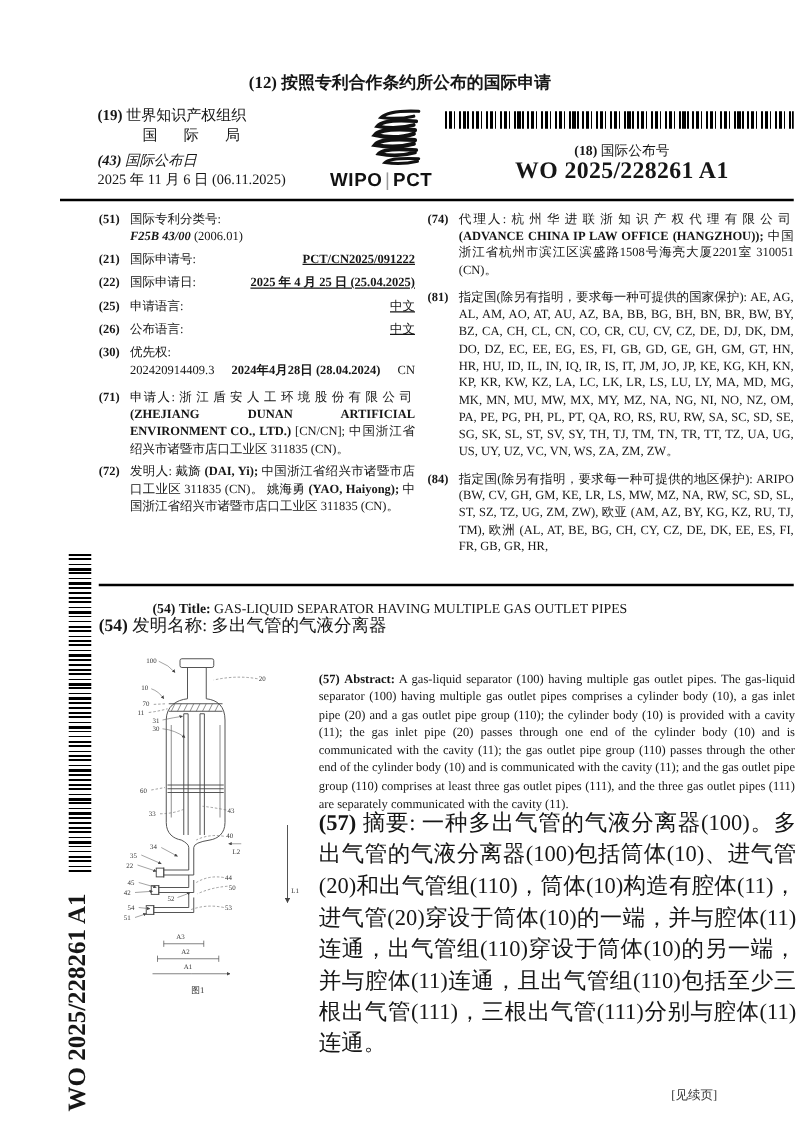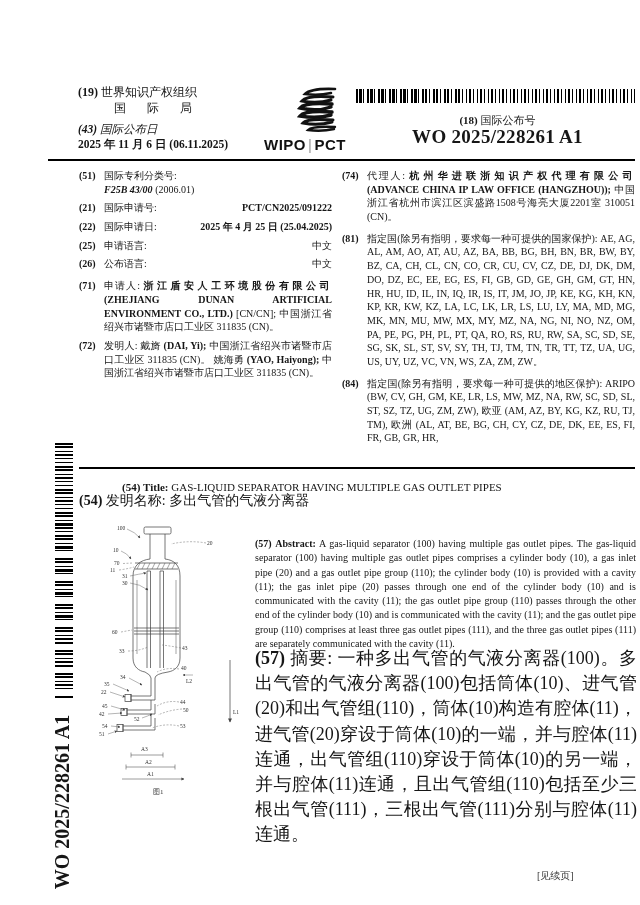--- a/index.html
+++ b/index.html
@@ -11,21 +11,21 @@
   }
   .b { font-weight:700; }
   .code { font-weight:700; }
 
   
   .line12 { position:absolute; top:57px; left:0; width:100%; text-align:center;
             font-size:13.5px; font-weight:700; }
   .hdr-left { position:absolute; left:78px; top:85px; width:175px; font-size:12px; line-height:1.32; }
   .hdr-left .bureau { letter-spacing:9px; margin-left:36px; }
   .hdr-left .pubdate-label { margin-top:5px; font-size:11.5px;font-style:italic; }
-  .hdr-left .pubdate { font-weight:700; font-size:11.5px; white-space:nowrap; }
+  .hdr-left .pubdate { font-weight:400; font-size:11.5px; white-space:nowrap; }
 
   .logo { position:absolute; left:264px; top:86px; width:108px; text-align:left; }
   .logo svg { display:block; margin:0 auto; }
   .logo-text { font-family:"Liberation Sans","DejaVu Sans",sans-serif; font-weight:700;
                font-size:15px; letter-spacing:.5px; margin-top:2px; color:#111; }
   .logo-sep { font-weight:400; color:#9a9a9a; padding:0 2px; }
 
   .barcode-top { position:absolute; left:356px; top:89px; width:279px; height:14px;
     background:
       repeating-linear-gradient(90deg,#000 0 1.5px,#fff 1.5px 3px,#000 3px 5.5px,#fff 5.5px 7px,#000 7px 8px,#fff 8px 11px),
@@ -37,26 +37,26 @@
   .rule1 { position:absolute; left:48px; top:159px; width:587px; height:2.2px; background:#000; }
   .rule2 { position:absolute; left:79px; top:467px; width:556px; height:2px; background:#000; }
 
   
   .col { position:absolute; font-size:10px; line-height:1.37; text-align:justify; }
   .col-left { left:79px; top:169px; width:253px; }
   .col-right { left:342px; top:169px; width:293px; }
   .row { position:relative; padding-left:25px; margin-bottom:5px; }
   .row .code { position:absolute; left:0; top:0; }
   .kv { display:flex; justify-content:space-between; }
-  .kv .v { font-weight:700; white-space:nowrap; }
+  .kv .v { font-weight:700; white-space:nowrap;text-decoration:underline; }
   .kv.plain .v { font-weight:400; }
   .classif { font-weight:700; font-style:italic; }
   .prio-line { display:flex; justify-content:space-between; }
   .prio-line .date { font-weight:700; }
-  .zh-spread { letter-spacing:2.5px;font-weight:bold; }
+  .zh-spread { letter-spacing:2.5px; }
   .mt8 { margin-top:8px; }
 
   
   .title-en { position:absolute; left:79px; top:481px; width:556px; font-size:11px;margin-left:43px; }
   .title-zh { position:absolute; left:79px; top:492px; width:556px; font-size:14px; }
   .abstract-en { position:absolute; left:255px; top:537px; width:381px; font-size:10px;
                  line-height:1.43; text-align:justify; }
   .abstract-zh { position:absolute; left:255px; top:646px; width:382px; font-size:18px;
                  line-height:1.4; text-align:justify; }
 
@@ -73,20 +73,21 @@
     line-height:26px; text-align:center; transform:rotate(-90deg);
     font-weight:700; font-size:20px; white-space:nowrap; }
 
   .footer-note { position:absolute; left:537px; top:869px; font-size:10px; color:#333; }
 </style>
 </head>
 <body>
 
 <div class="page">
 
+  <div class="line12">(12) 按照专利合作条约所公布的国际申请</div>
 
   <div class="hdr-left">
     <div><span class="code">(19)</span> <span>世界知识产权组织</span></div>
     <div class="bureau">国 际 局</div>
     <div class="pubdate-label"><span class="code">(43)</span> <span>国际公布日</span></div>
     <div class="pubdate">2025 年 11 月 6 日 (06.11.2025)</div>
   </div>
 
   <div class="logo">
     <svg width="54" height="48" viewBox="0 0 54 48">
@@ -127,20 +128,29 @@
     </div>
     <div class="row kv plain">
       <span class="code">(25)</span>
       <span>申请语言:</span>
       <span class="v">中文</span>
     </div>
     <div class="row kv plain">
       <span class="code">(26)</span>
       <span>公布语言:</span>
       <span class="v">中文</span>
+    </div>
+    <div class="row">
+      <span class="code">(30)</span>
+      <span>优先权:</span>
+      <div class="prio-line">
+        <span>202420914409.3</span>
+        <span class="date">2024年4月28日 (28.04.2024)</span>
+        <span>CN</span>
+      </div>
     </div>
     <div class="row mt8">
       <span class="code">(71)</span>
       <span>申请人:</span>
       <span class="zh-spread">浙江盾安人工环境股份有限公司</span>
       <span class="b">(ZHEJIANG DUNAN ARTIFICIAL ENVIRONMENT CO., LTD.)</span>
       <span>[CN/CN];</span>
       <span>中国浙江省绍兴市诸暨市店口工业区 311835 (CN)。</span>
     </div>
     <div class="row">

